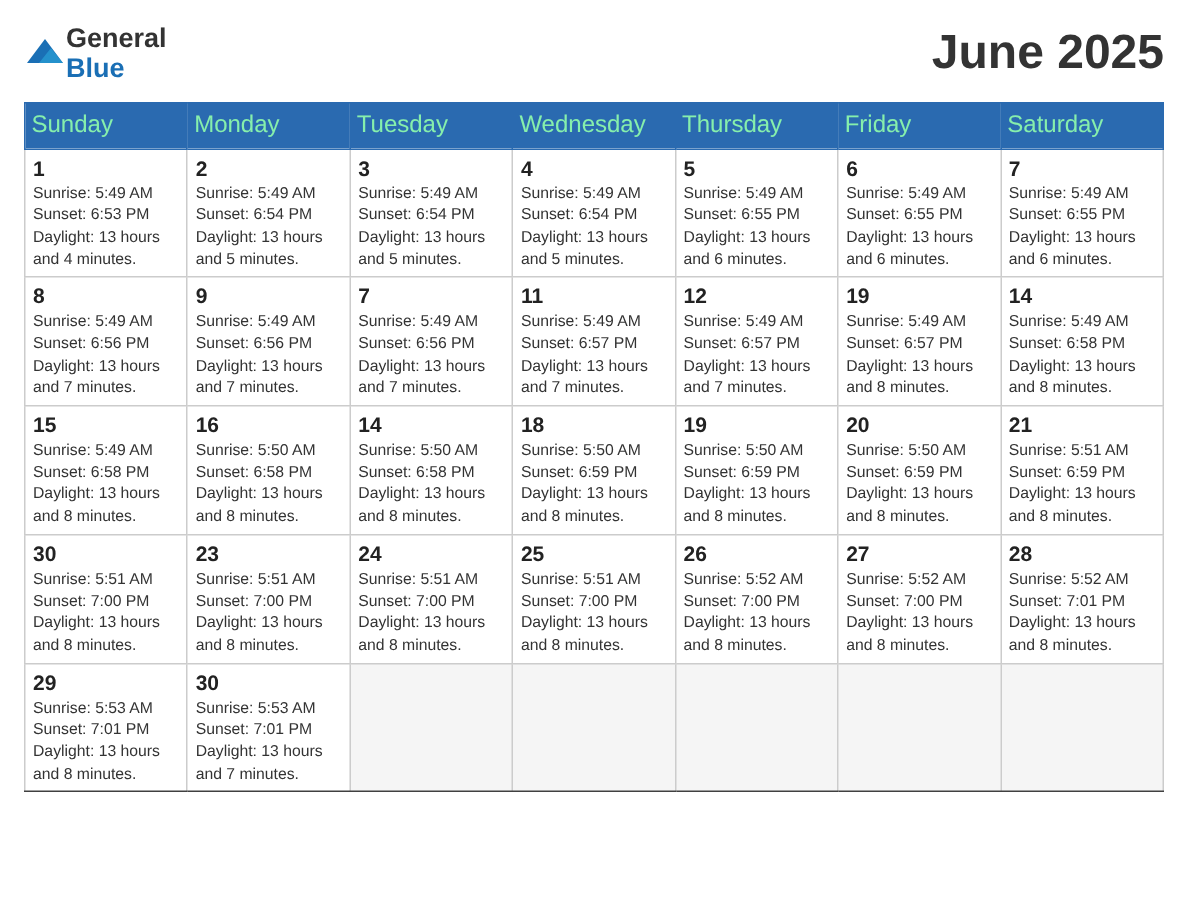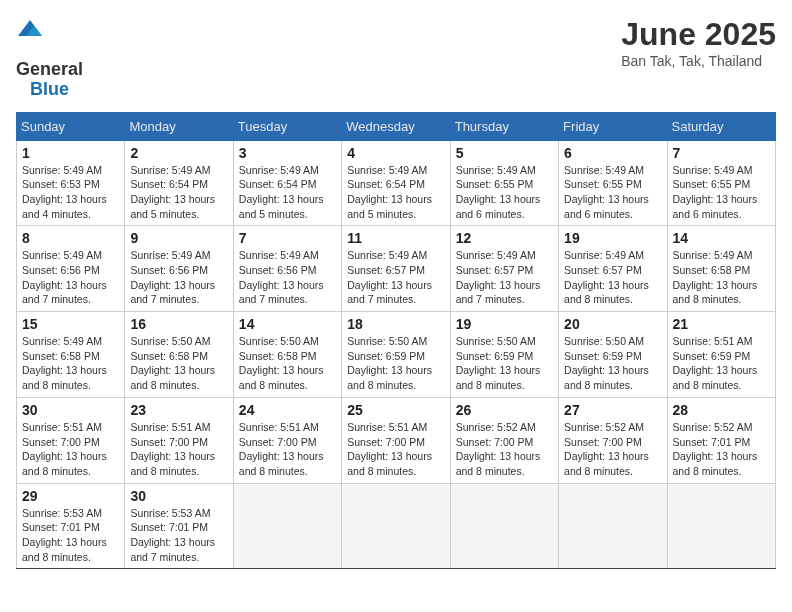--- a/index.html
+++ b/index.html
@@ -11,31 +11,30 @@
       padding: 16px;
     }
     .header {
       display: flex;
       justify-content: space-between;
       align-items: flex-start;
       margin-bottom: 12px;
     }
     .logo {
       display: flex;
-      align-items: flex-start;
-      gap: 16px;
-      flex-direction: column;
+      align-items: center;
+      gap: 0;
     }
     .logo-text {
       font-size: 18px;
       font-weight: bold;
       line-height: 1.1;
     }
     .logo-general { color: #333; }
-    .logo-blue { color: #1a6fb5; margin-left: 14px; }
+    .logo-blue { color: #1a6fb5; }
     .logo-icon {
       width: 28px;
       height: 28px;
     }
     .title-block {
     }
     .month-title {
       font-size: 32px;
       font-weight: bold;
       color: #333;
@@ -44,24 +43,24 @@
       font-size: 14px;
       color: #555;
     }
     .calendar {
       width: 100%;
       border-collapse: collapse;
       font-size: 11px;
     }
     .calendar th {
       background: #2a6ab0;
-      color: #e5e5e5;
+      color: #86efac;
       padding: 6px 4px;
       text-align: left;
-      font-size: 13px;
+      font-size: 16px;
       font-weight: normal;
       border: 1px solid #2a6ab0;
     }
     .calendar td {
       border: 1px solid #ccc;
       vertical-align: top;
       padding: 4px 5px;
       width: 108px;
       min-height: 80px;
       background: #fff;
@@ -94,21 +93,20 @@
       <polygon points="14,4 26,20 2,20" fill="#1a6fb5"></polygon>
       <polygon points="18,10 26,20 10,20" fill="#2a9fd6" opacity="0.7"></polygon>
     </svg>
     <div class="logo-text">
       <span class="logo-general">General</span><br>
       <span class="logo-blue">Blue</span>
     </div>
   </div>
   <div class="title-block">
     <div class="month-title">June 2025</div>
-    <div class="location">Ban Tak, Tak, Thailand</div>
   </div>
 </div>
 
 <table class="calendar">
   <thead>
     <tr>
       <th>Sunday</th>
       <th>Monday</th>
       <th>Tuesday</th>
       <th>Wednesday</th>

